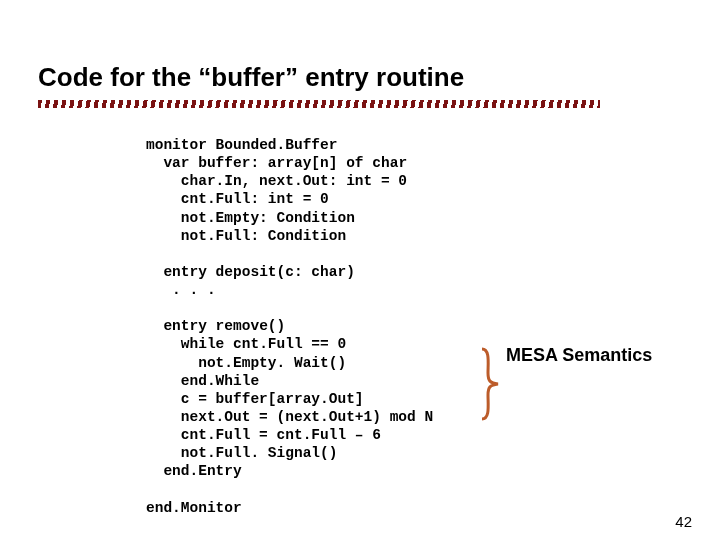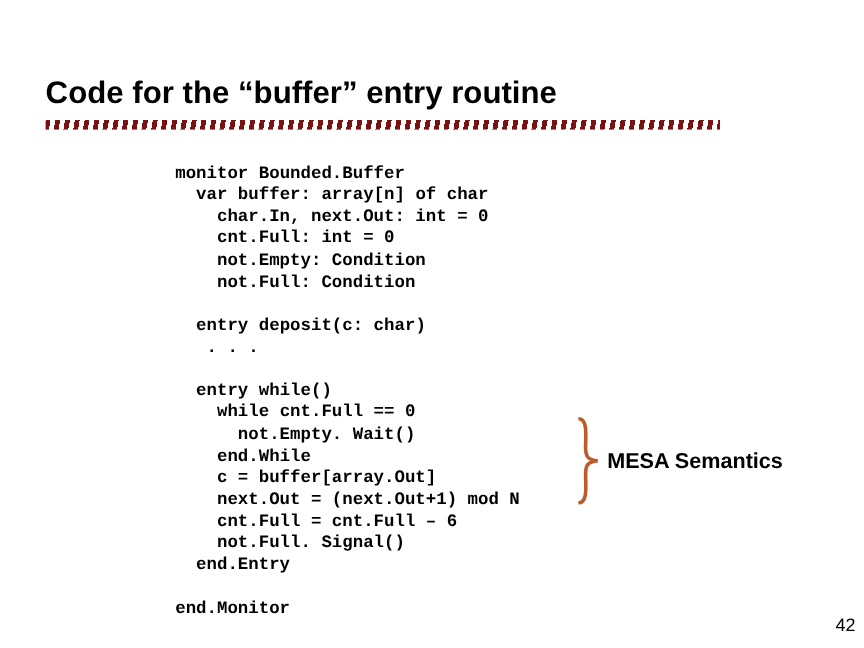--- a/index.html
+++ b/index.html
@@ -44,40 +44,39 @@
     line-height: 1.25;
     color: #000;
     white-space: pre;
   }
   .u { }
   .bracket-wrap {
     position: absolute;
     top: 345px;
     left: 478px;
     display: flex;
-    align-items: center;
   }
   .bracket-svg {
     width: 22px;
     height: 78px;
     stroke: #bc5c2a;
     stroke-width: 3;
     fill: none;
   }
   .annotation {
     font-family: 'Comic Sans MS', cursive, sans-serif;
     font-size: 18px;
     font-weight: bold;
     color: #000;
     margin-left: 6px;
   }
   .page-number {
     position: absolute;
     bottom: 10px;
-    right: 7px;
+    right: 28px;
     font-family: 'Comic Sans MS', cursive, sans-serif;
     font-size: 15px;
     color: #000;
   }
 </style>
 </head>
 <body>
 
 <div class="title">Code for the “buffer” entry routine</div>
 <div class="title-underline"></div>
@@ -85,21 +84,21 @@
 <div class="code-block"><span class="u">monitor</span><span> Bounded.Buffer</span>
 <span>  </span><span class="u">var</span><span> buffer: </span><span class="u">array</span><span>[n] </span><span class="u">of</span><span> </span><span class="u">char</span>
 <span>    char.In, next.Out: </span><span class="u">int</span><span> = 0</span>
 <span>    cnt.Full: </span><span class="u">int</span><span> = 0</span>
 <span>    not.Empty: Condition</span>
 <span>    not.Full: Condition</span>
 
 <span>  </span><span class="u">entry</span><span> deposit(c: </span><span class="u">char</span><span>)</span>
 <span>   . . .</span>
 
-<span>  </span><span class="u">entry</span><span> while()</span>
+<span>  </span><span class="u">entry</span><span> remove()</span>
 <span>    </span><span class="u">while</span><span> cnt.Full == 0</span>
 <span>      not.Empty. Wait()</span>
 <span>    </span><span class="u">end.While</span>
 <span>    c = buffer[array.Out]</span>
 <span>    next.Out = (next.Out+1) </span><span class="u">mod</span><span> N</span>
 <span>    cnt.Full = cnt.Full – 6</span>
 <span>    not.Full. Signal()</span>
 <span>  </span><span class="u">end.Entry</span>
 
 <span class="u">end.Monitor</span></div>

